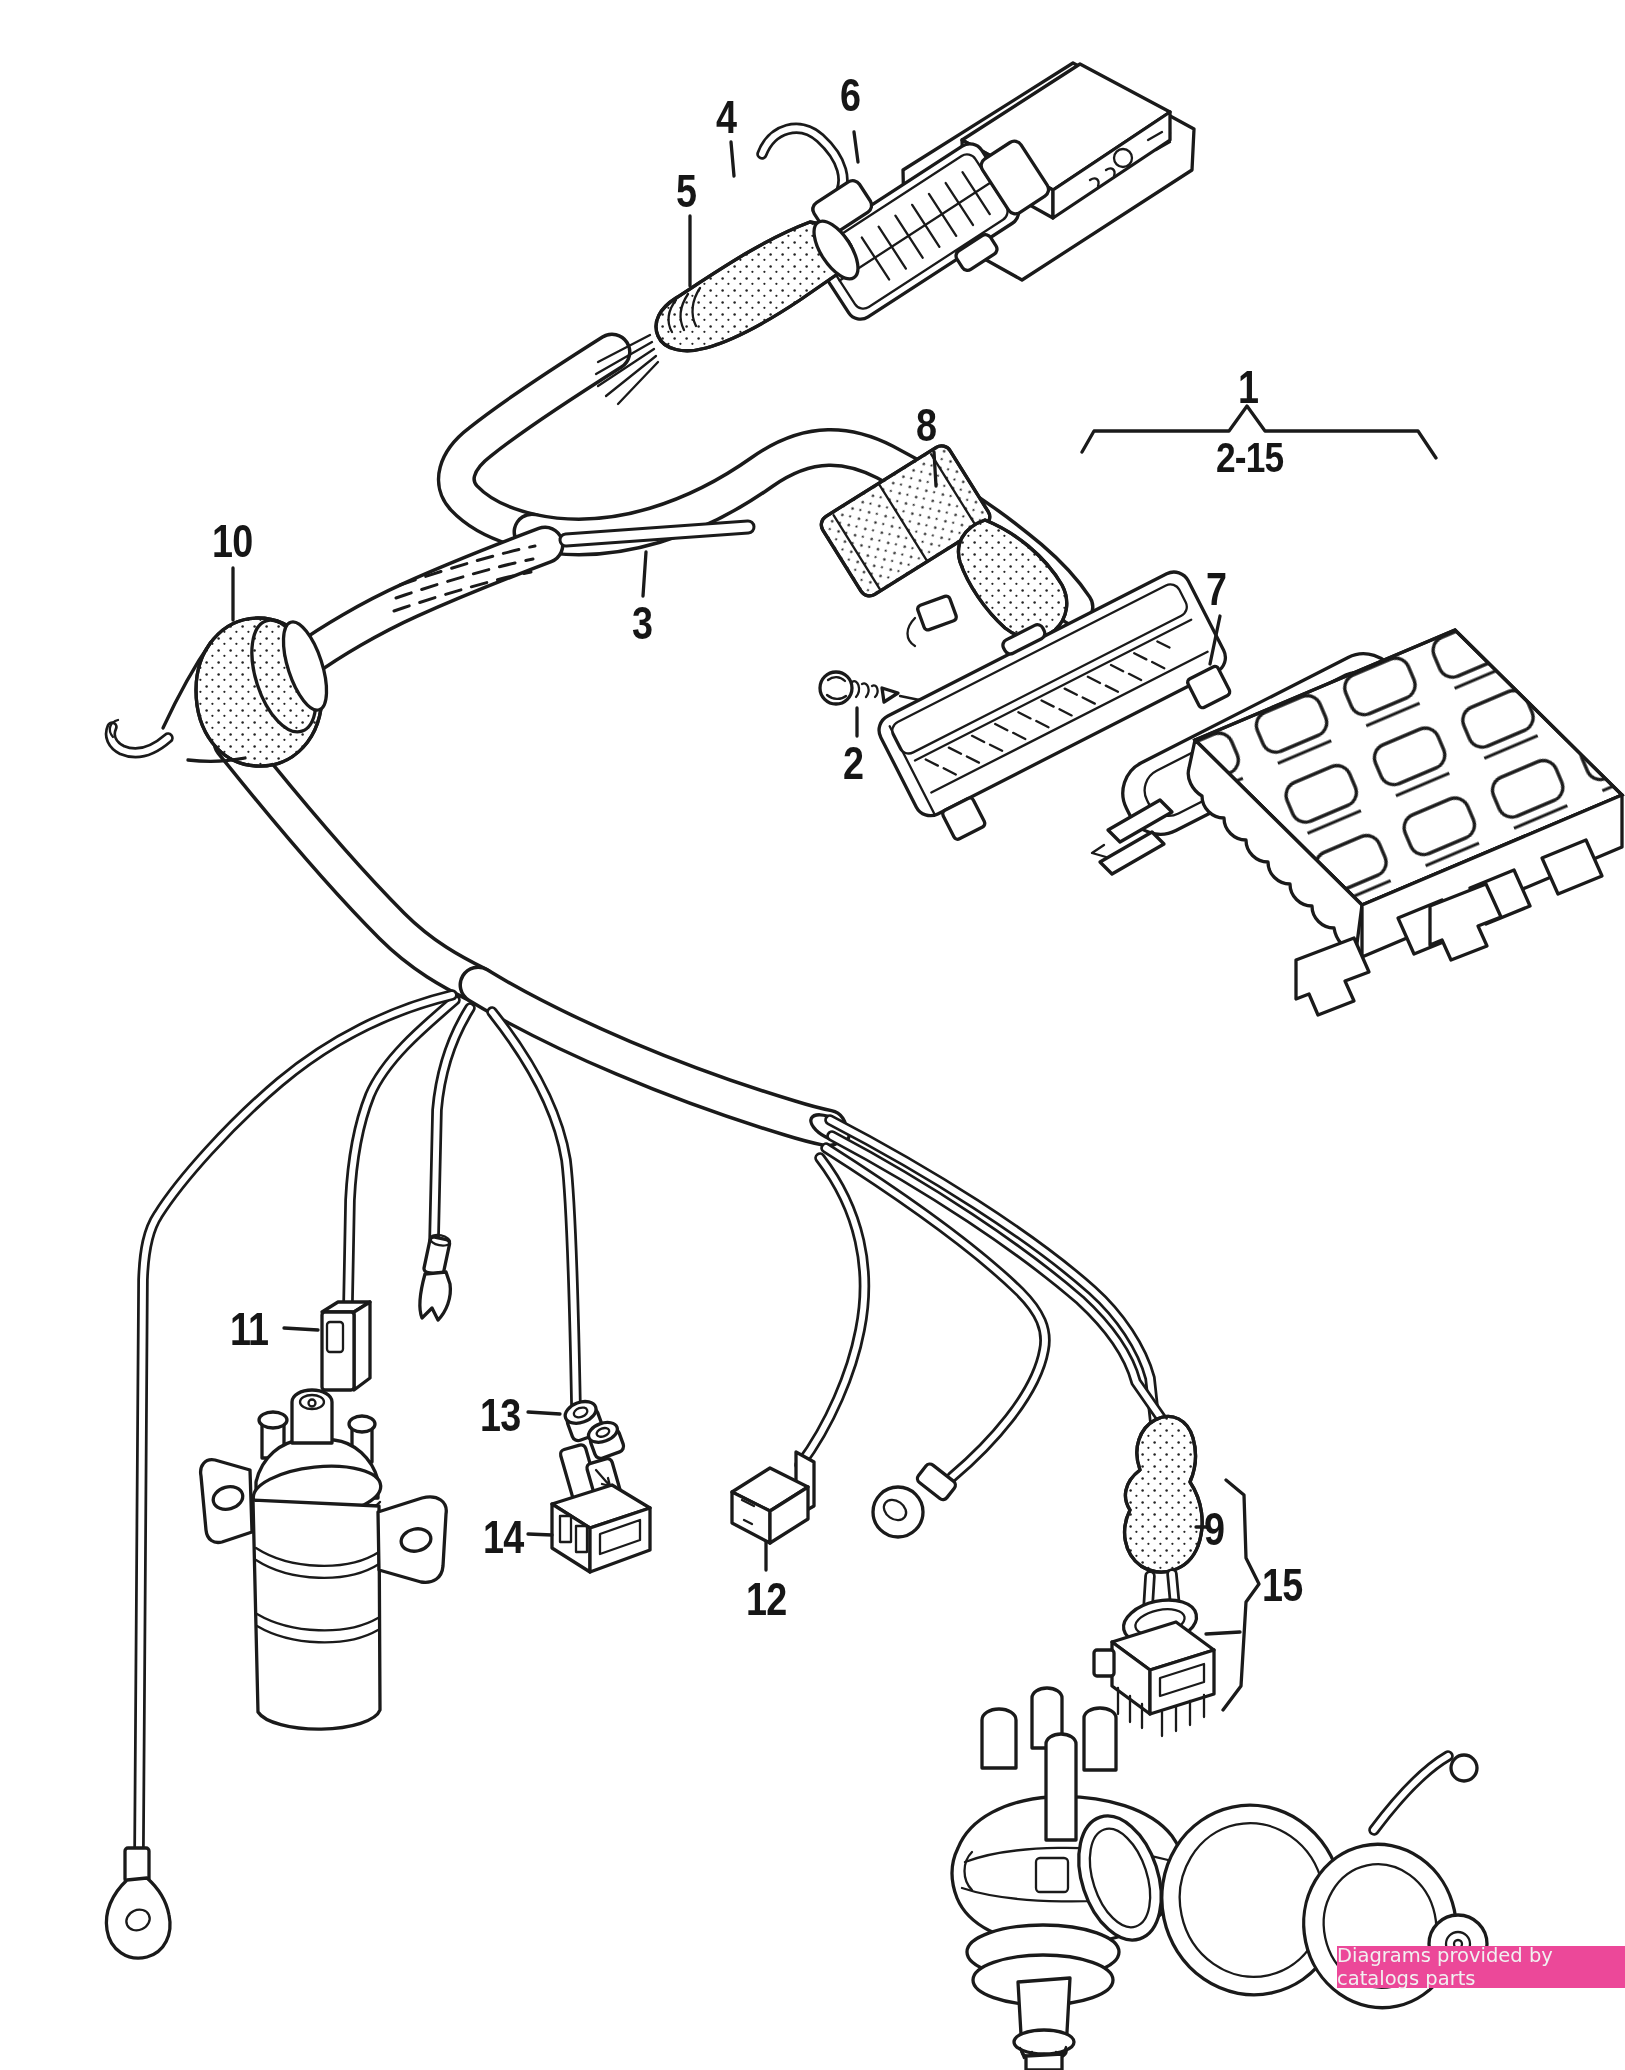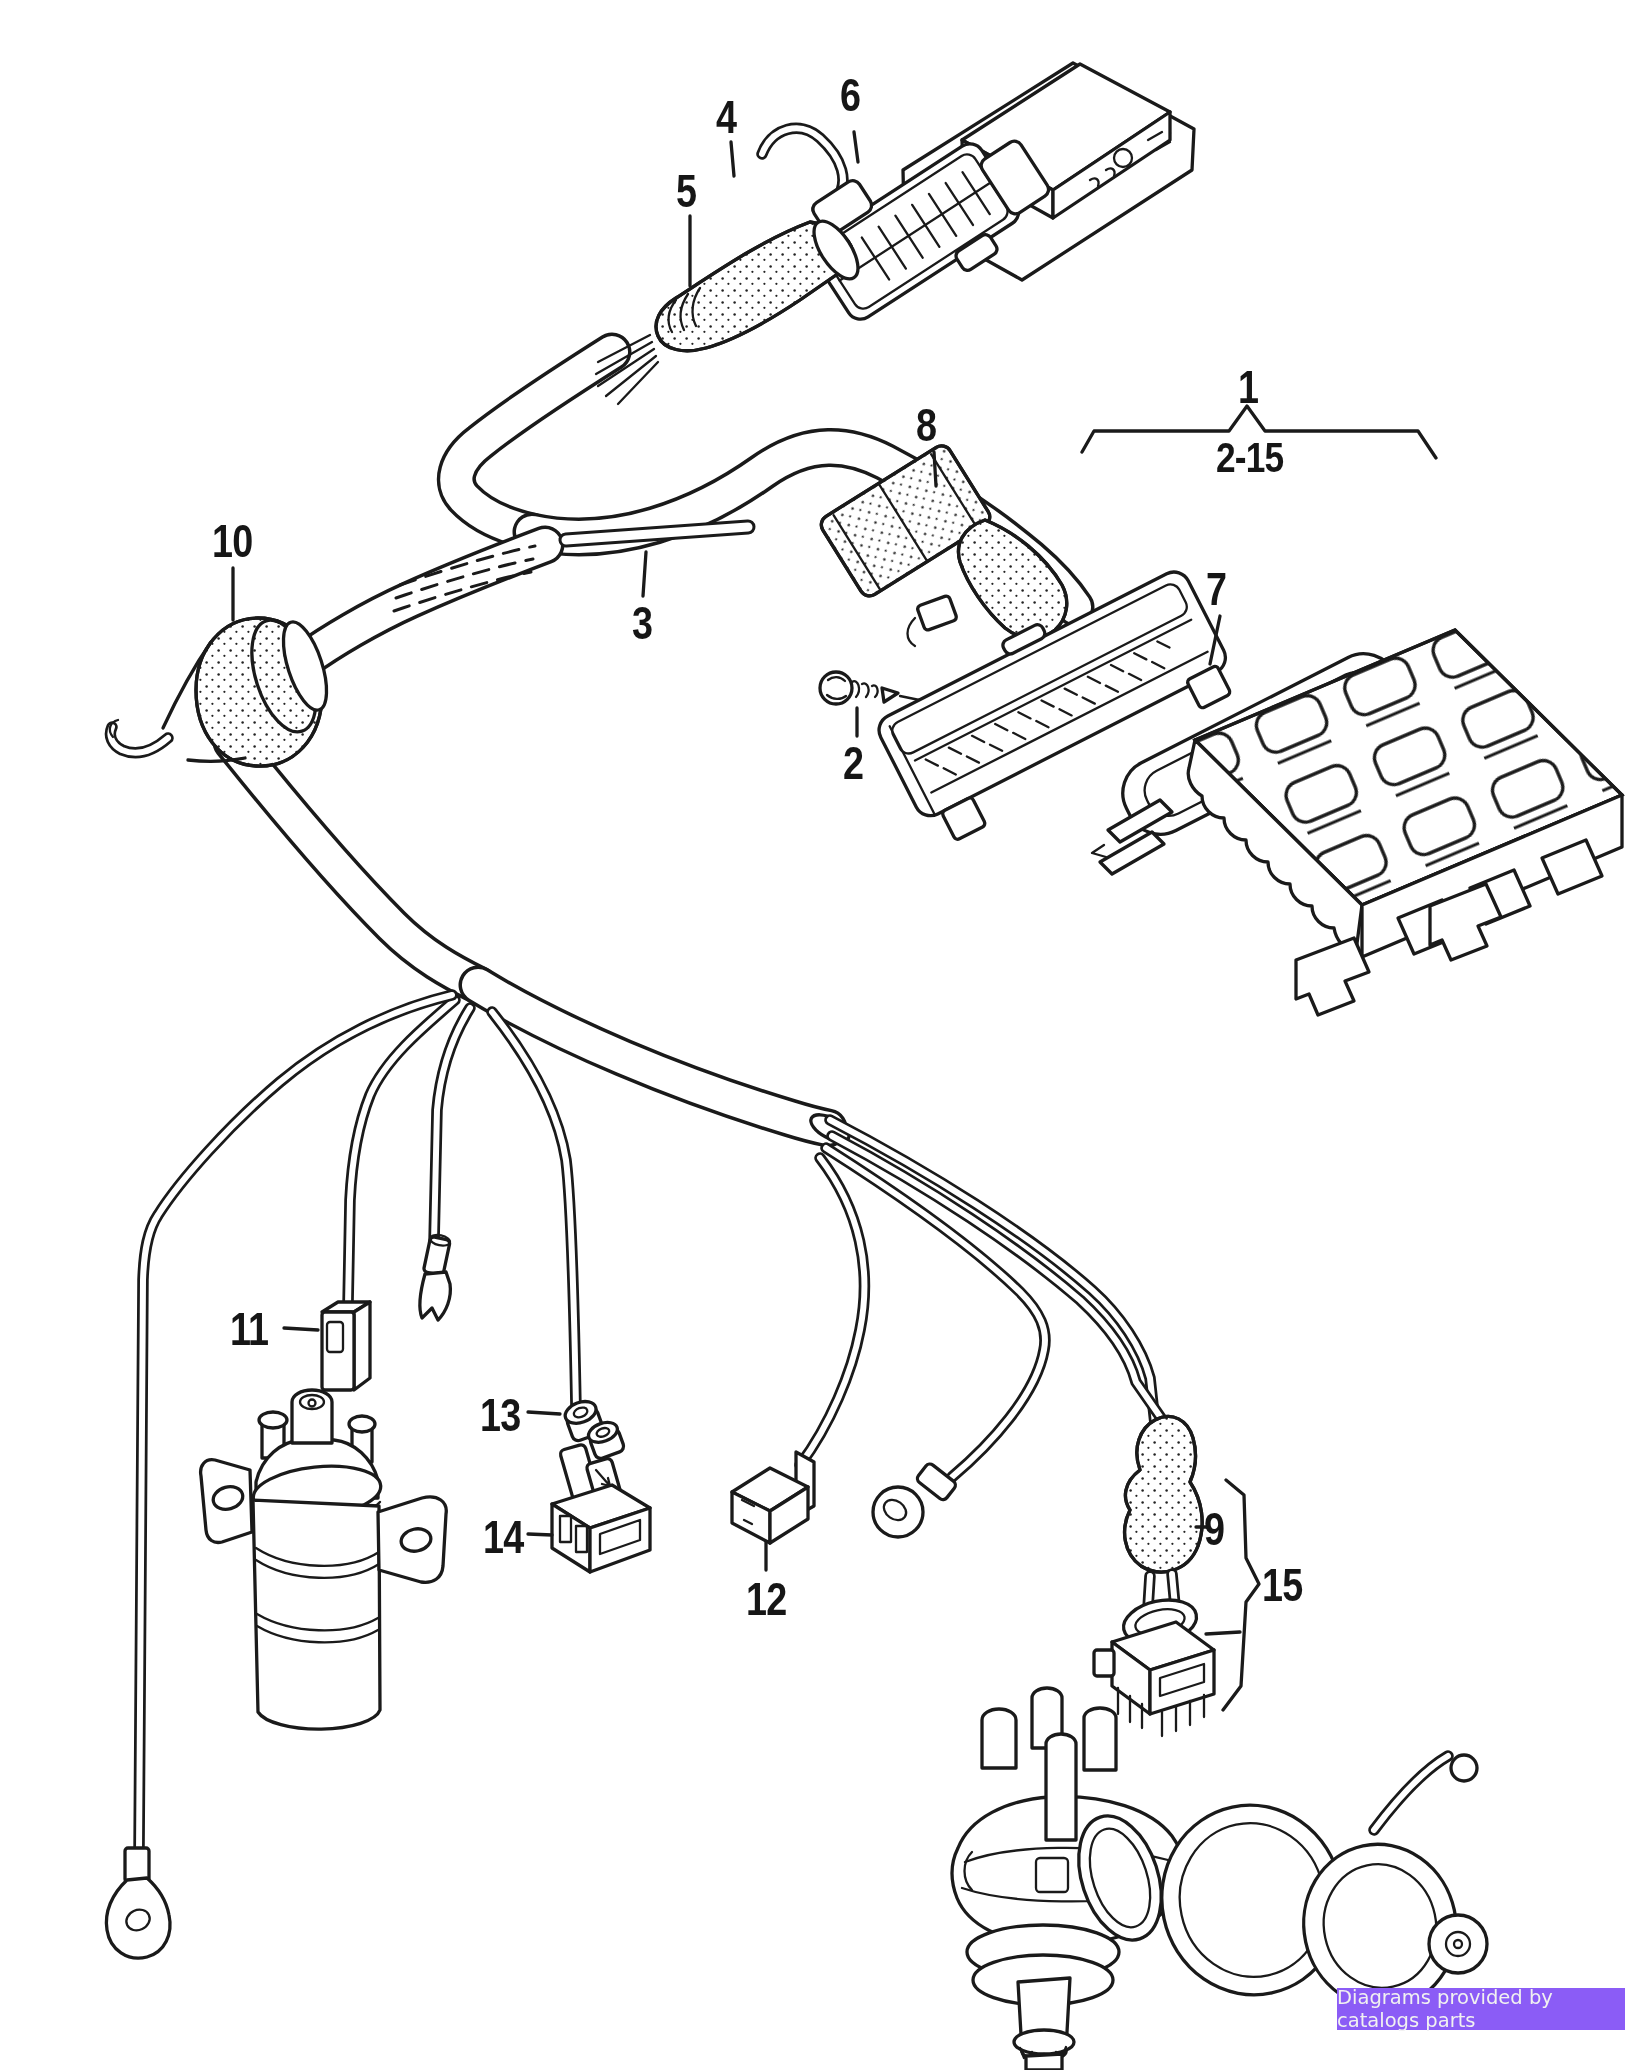--- a/index.html
+++ b/index.html
@@ -13,21 +13,21 @@
   .fs{fill:url(#stip);stroke:#1a1a1a;stroke-width:3.3;stroke-linejoin:round}
   .tb{fill:none;stroke:#1a1a1a;stroke-width:39;stroke-linecap:round;stroke-linejoin:round}
   .tw{fill:none;stroke:#ffffff;stroke-width:32;stroke-linecap:round;stroke-linejoin:round}
   .wb{fill:none;stroke:#1a1a1a;stroke-width:11.5;stroke-linecap:round;stroke-linejoin:round}
   .ww{fill:none;stroke:#ffffff;stroke-width:6;stroke-linecap:round;stroke-linejoin:round}
   .dash{fill:none;stroke:#1a1a1a;stroke-width:3;stroke-dasharray:16 11;stroke-linecap:round}
   
   .callout{position:absolute;font-weight:700;font-size:46px;line-height:1;color:#161616;
            transform:scaleX(.82);transform-origin:left top;letter-spacing:-1px;white-space:nowrap;}
   .callout.small{font-size:43px}
-  .attr-bar{position:absolute;left:1337px;top:1988px;width:288px;height:42px;background:#8b5cf6;
+  .attr-bar{position:absolute;left:1337px;top:1946px;width:288px;height:42px;background:#ec4899;
             color:#f1f1f1;display:flex;align-items:center;justify-content:center;
             font-size:19.5px;font-family:"DejaVu Sans", sans-serif;}
 </style>
 </head>
 <body>
 
 <div class="canvas">
 
 <svg width="1625" height="2070" viewBox="0 0 1625 2070">
   <defs>

